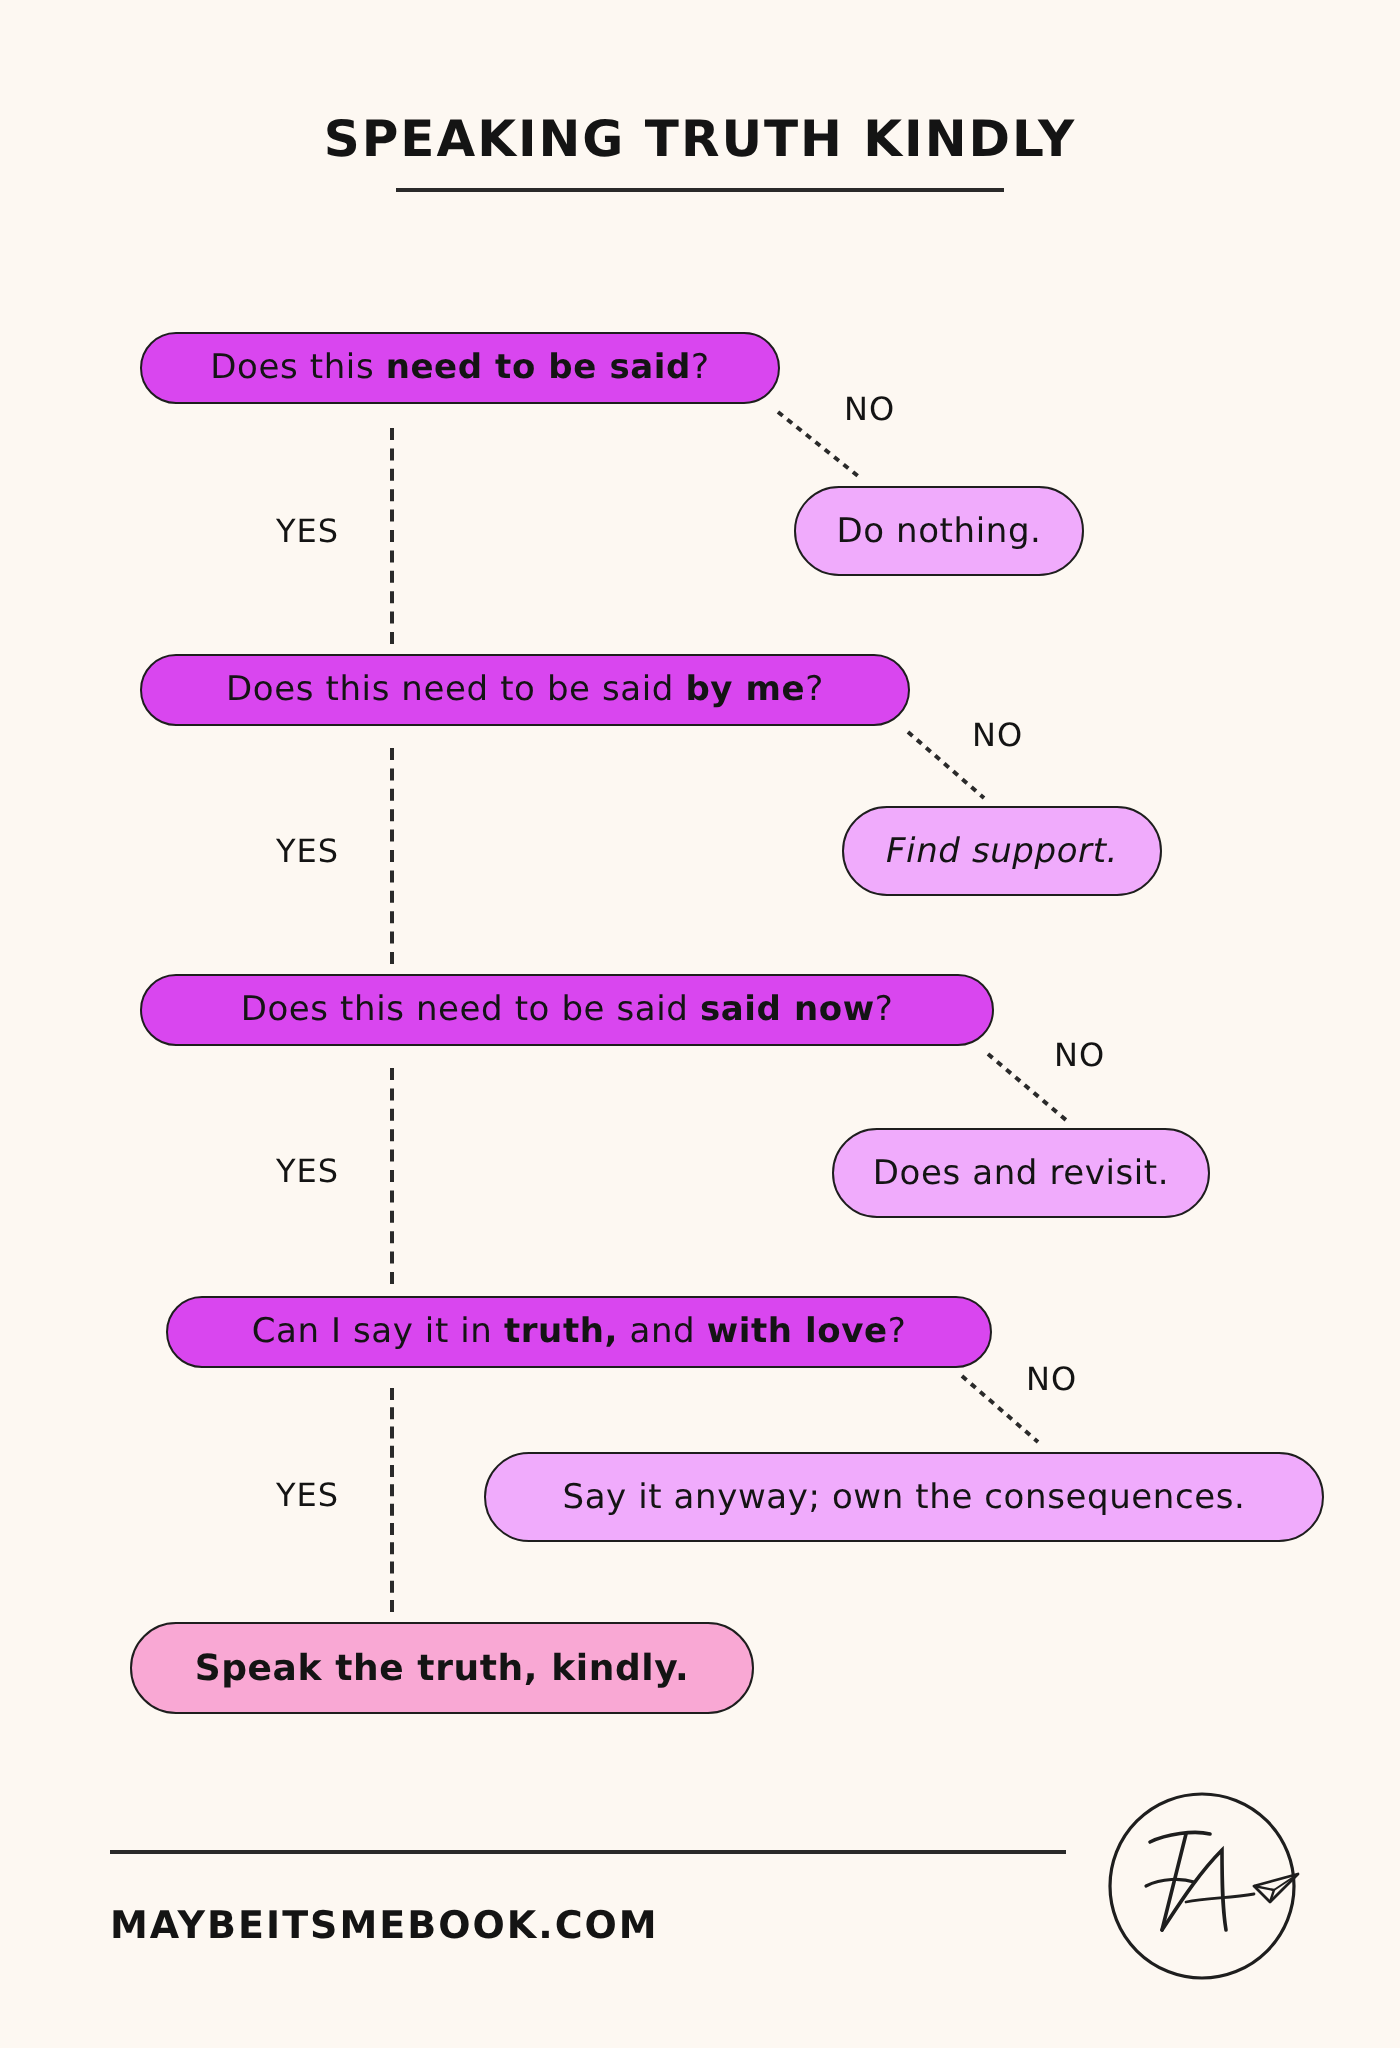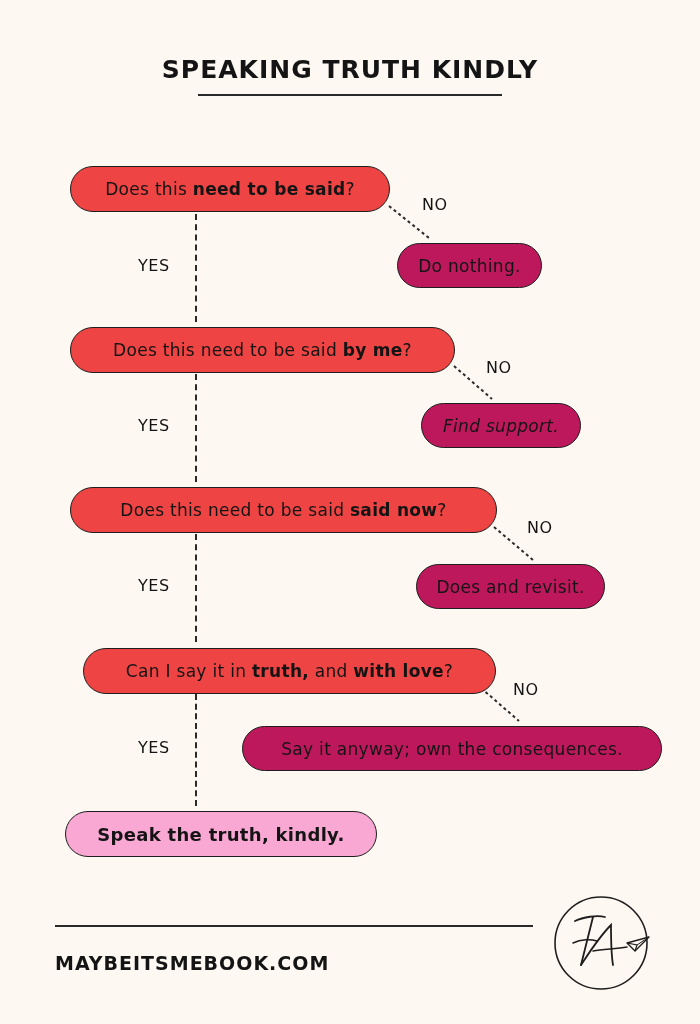--- a/index.html
+++ b/index.html
@@ -39,25 +39,25 @@
       border: 1.6px solid #1e1e1e;
       border-radius: 24px;
       display: flex;
       align-items: center;
       justify-content: center;
       white-space: nowrap;
       font-size: 17px;
       letter-spacing: 0.3px;
     }
     .q {
-      background: #ef4444;
-      height: 46px;
+      background: #d946ef;
+      height: 36px;
     }
     .a {
-      background: #be185d;
+      background: #f0abfc;
       height: 45px;
     }
     .final {
       background: #f9a8d4;
       height: 46px;
       font-weight: bold;
       font-size: 18px;
     }
     .pill b {
       font-weight: bold;

